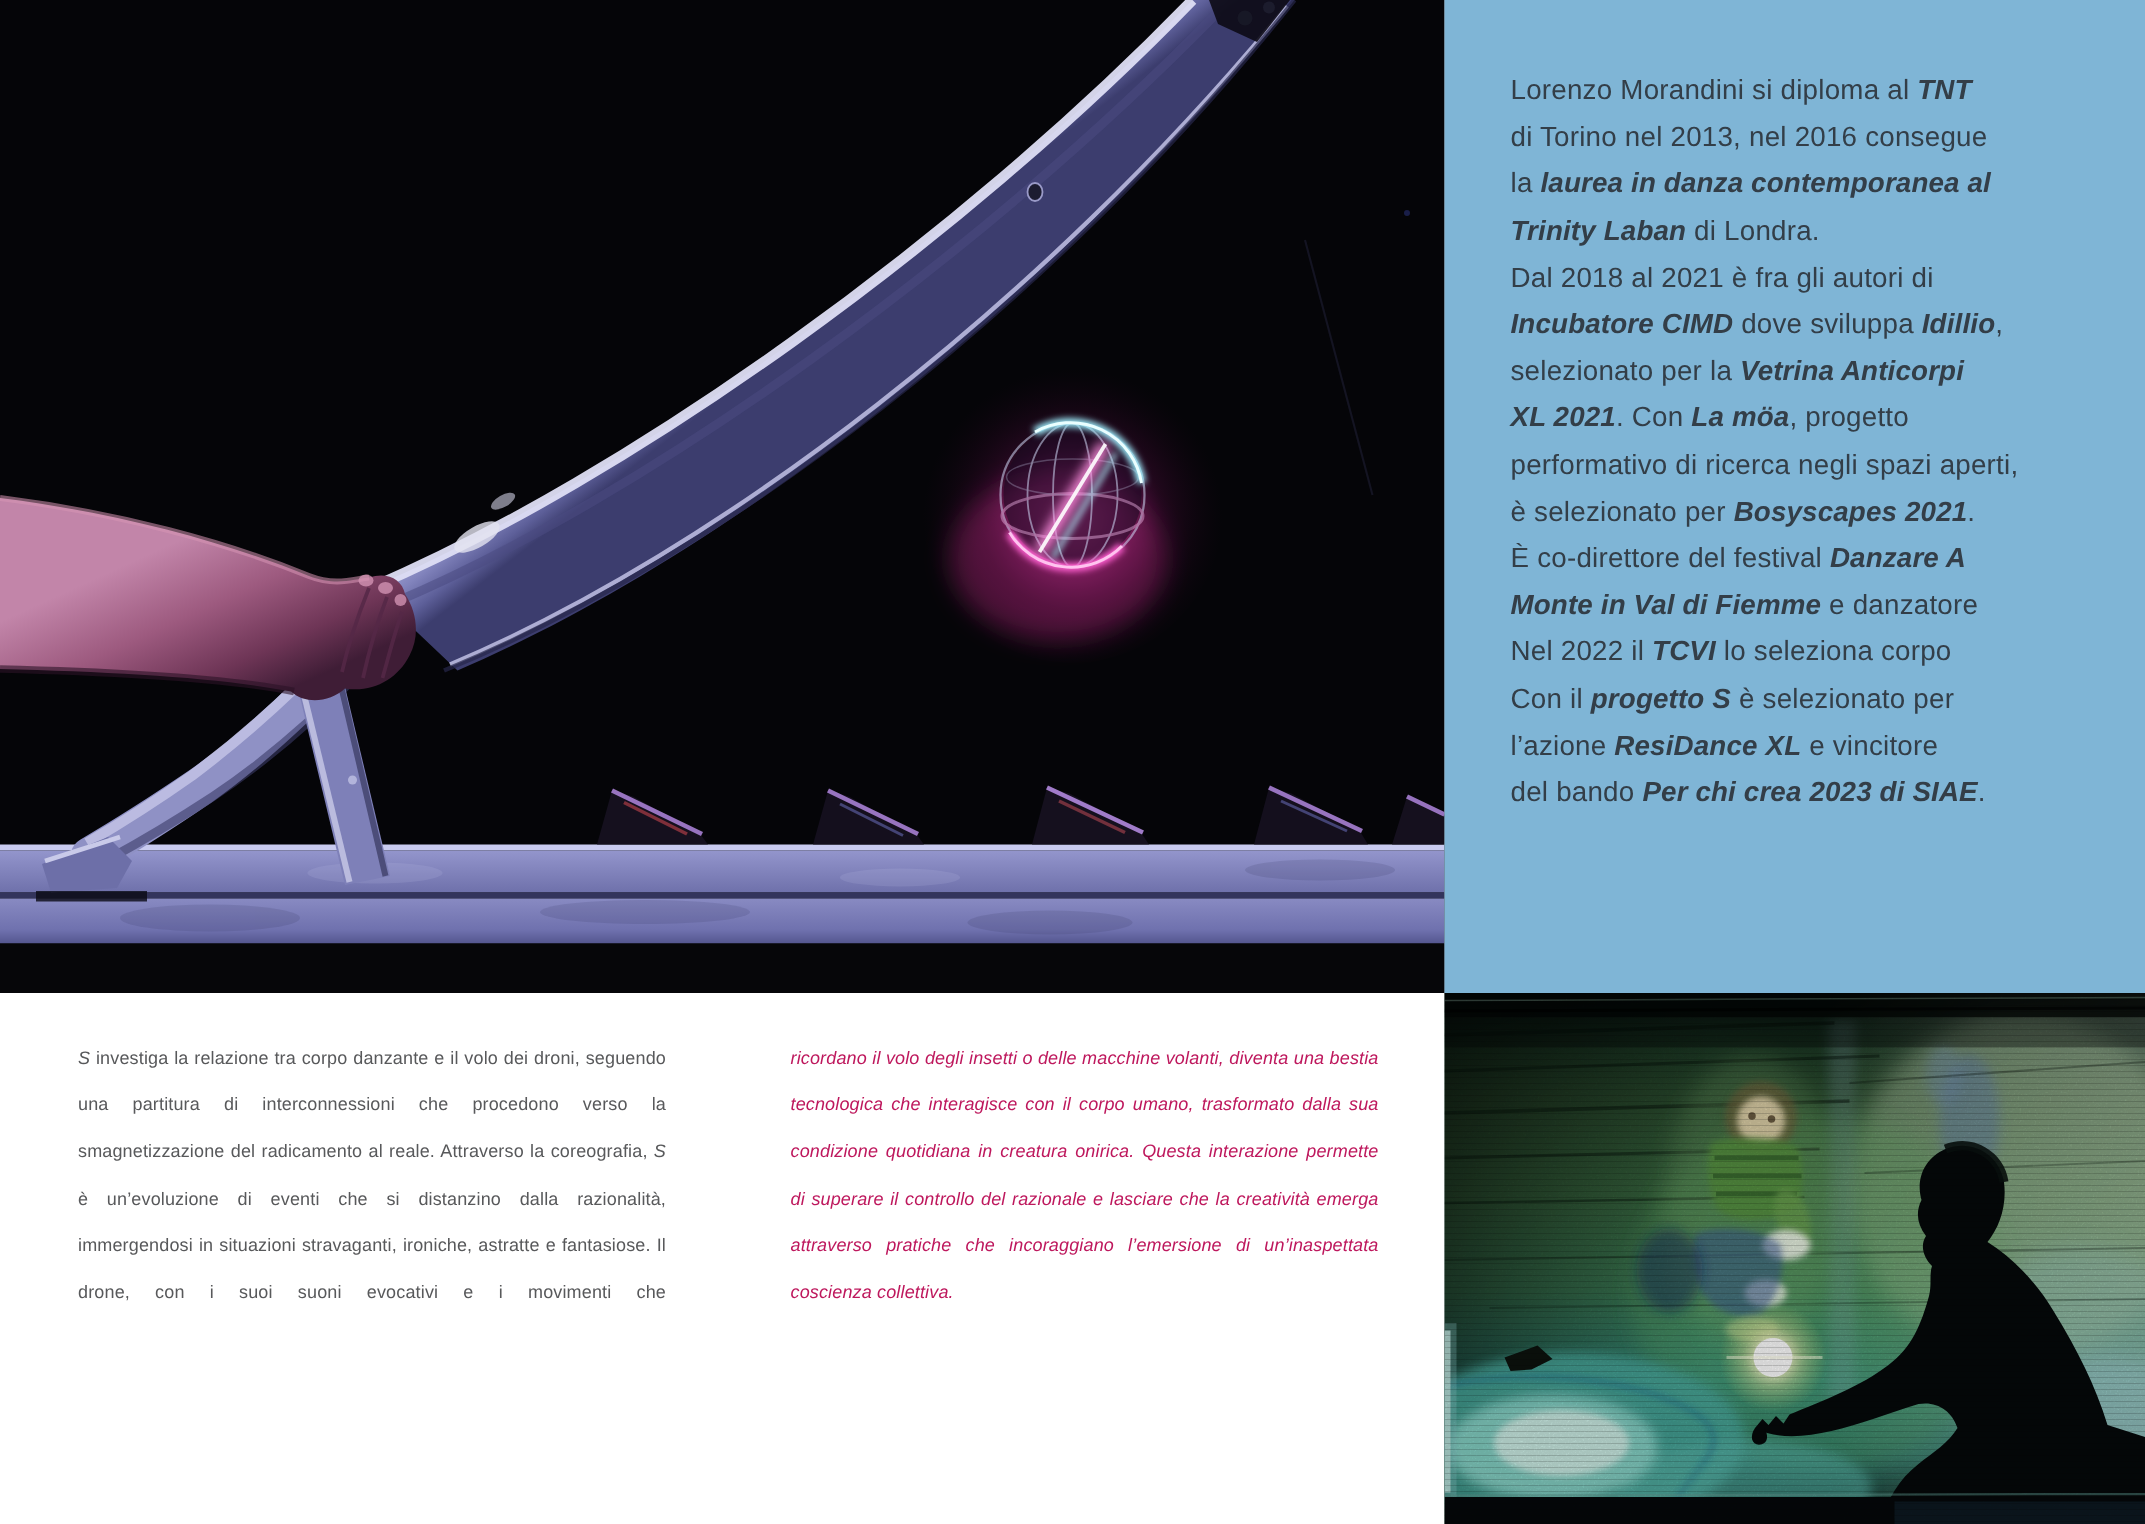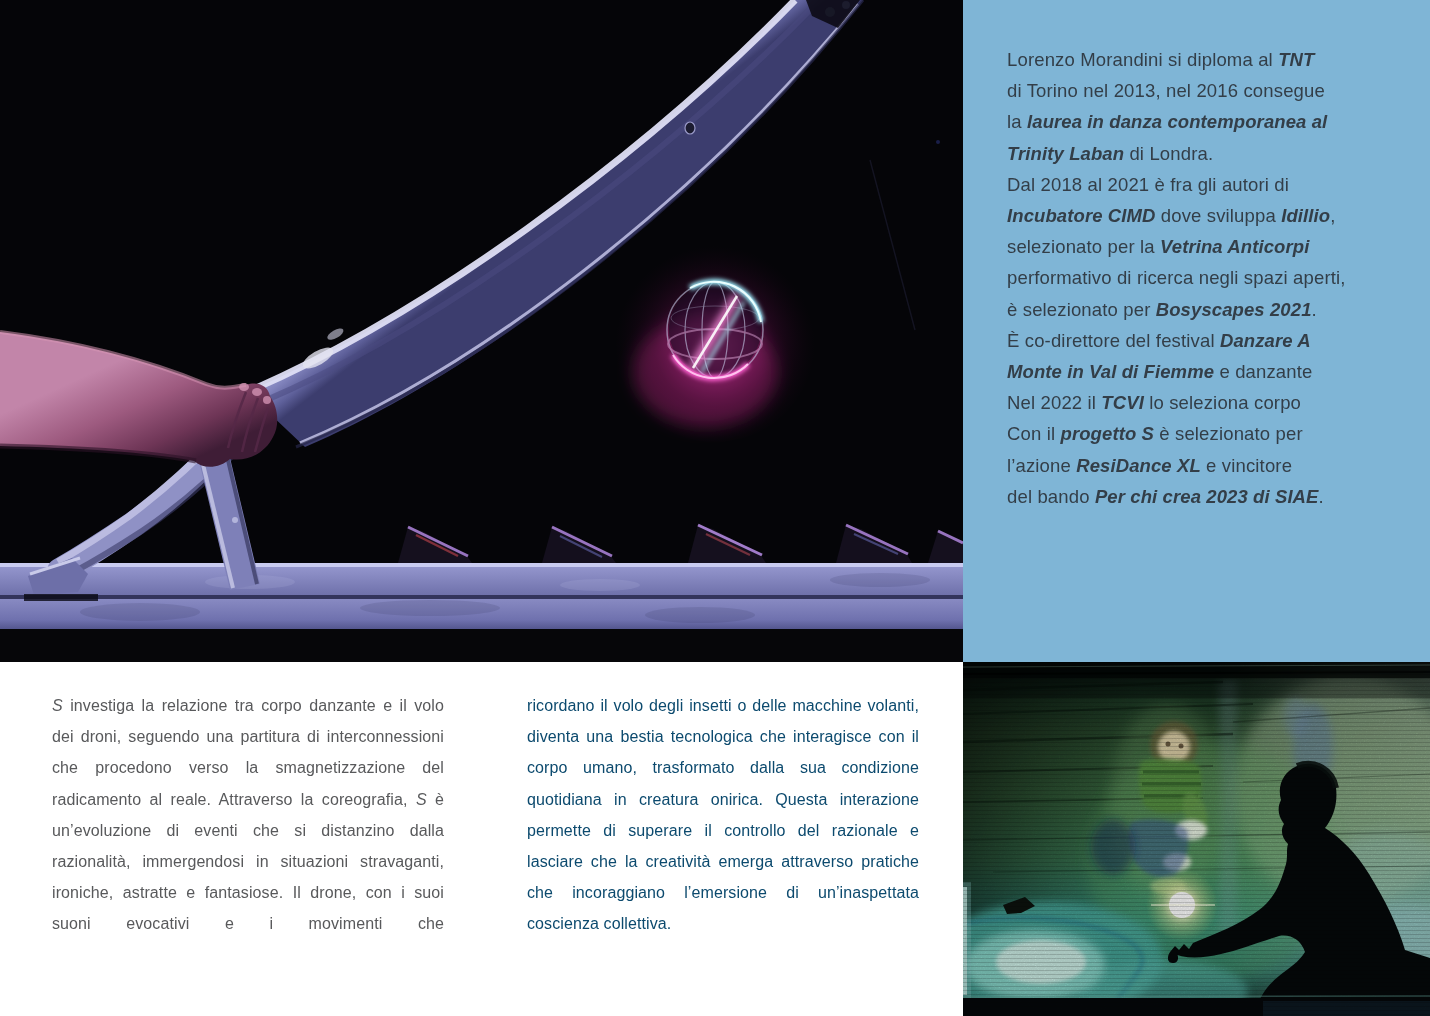--- a/index.html
+++ b/index.html
@@ -21,21 +21,21 @@
   }
   .bio-text{
     position:absolute;left:44px;top:44px;
     color:#333e48;font-size:18.5px;line-height:31.2px;letter-spacing:0.15px;
   }
   .bio-line{white-space:nowrap;}
   .bi{font-weight:700;font-style:italic;letter-spacing:0.1px;}
   .it{font-style:italic;}
   .desc-col{
     position:absolute;top:690px;width:392px;
-    color:#58595b;font-size:16px;line-height:31.2px;letter-spacing:0.1px;
+    color:#58595b;font-size:12px;line-height:31.2px;letter-spacing:0.1px;
     text-align:justify;
   }
   .desc-col p{margin:0;}
   .col1{left:52px;}
   .col1 p{text-align:justify;text-align-last:justify;}
   .col2{left:527px;}
 </style>
 </head>
 <body>
 
@@ -214,35 +214,36 @@
 
   <div class="bio-panel" style="background: rgb(127, 181, 214);">
     <div class="bio-text" style="color: rgb(51, 62, 72);">
         <div class="bio-line"><span>Lorenzo Morandini si diploma al </span><span class="bi">TNT</span></div>
         <div class="bio-line"><span>di Torino nel 2013, nel 2016 consegue</span></div>
         <div class="bio-line"><span>la </span><span class="bi">laurea in danza contemporanea al</span></div>
         <div class="bio-line"><span class="bi">Trinity Laban</span><span> di Londra.</span></div>
         <div class="bio-line"><span>Dal 2018 al 2021 è fra gli autori di</span></div>
         <div class="bio-line"><span class="bi">Incubatore CIMD</span><span> dove sviluppa </span><span class="bi">Idillio</span><span>,</span></div>
         <div class="bio-line"><span>selezionato per la </span><span class="bi">Vetrina Anticorpi</span></div>
+        <div class="bio-line"><span class="bi">XL 2021</span><span>. Con </span><span class="bi">La möa</span><span>, progetto</span></div>
         <div class="bio-line"><span>performativo di ricerca negli spazi aperti,</span></div>
         <div class="bio-line"><span>è selezionato per </span><span class="bi">Bosyscapes 2021</span><span>.</span></div>
         <div class="bio-line"><span>È co-direttore del festival </span><span class="bi">Danzare A</span></div>
-        <div class="bio-line"><span class="bi">Monte in Val di Fiemme</span><span> e danzante</span></div>
+        <div class="bio-line"><span class="bi">Monte in Val di Fiemme</span><span> e danzatore</span></div>
         <div class="bio-line"><span>Nel 2022 il </span><span class="bi">TCVI</span><span> lo seleziona corpo</span></div>
         <div class="bio-line"><span>Con il </span><span class="bi">progetto S</span><span> è selezionato per</span></div>
         <div class="bio-line"><span>l’azione </span><span class="bi">ResiDance XL</span><span> e vincitore</span></div>
         <div class="bio-line"><span>del bando </span><span class="bi">Per chi crea 2023 di SIAE</span><span>.</span></div>
       </div>
   </div>
 
   <div class="desc-col col1" style="color: rgb(88, 89, 91);">
     <p><span class="it">S</span><span> investiga la relazione tra corpo danzante e il volo dei droni, seguendo una partitura di interconnessioni che procedono verso la smagnetizzazione del radicamento al reale. Attraverso la coreografia, </span><span class="it">S</span><span> è un’evoluzione di eventi che si distanzino dalla razionalità, immergendosi in situazioni stravaganti, ironiche, astratte e fantasiose. Il drone, con i suoi suoni evocativi e i movimenti che</span></p>
   </div>
-  <div class="desc-col col2" style="color: #0c4a6e;">
+  <div class="desc-col col2" style="color: #be185d; font-style: italic;">
     <p>ricordano il volo degli insetti o delle macchine volanti, diventa una bestia tecnologica che interagisce con il corpo umano, trasformato dalla sua condizione quotidiana in creatura onirica. Questa interazione permette di superare il controllo del razionale e lasciare che la creatività emerga attraverso pratiche che incoraggiano l’emersione di un’inaspettata coscienza collettiva.</p>
   </div>
 
   <div class="photo-right">
     <svg viewBox="0 0 467 354" preserveAspectRatio="none">
       <defs>
         <linearGradient id="projBg" x1="0" y1="0" x2="0" y2="1">
           <stop offset="0%" stop-color="#0a1410"></stop>
           <stop offset="7%" stop-color="#16301f"></stop>
           <stop offset="20%" stop-color="#2b4d2f"></stop>

